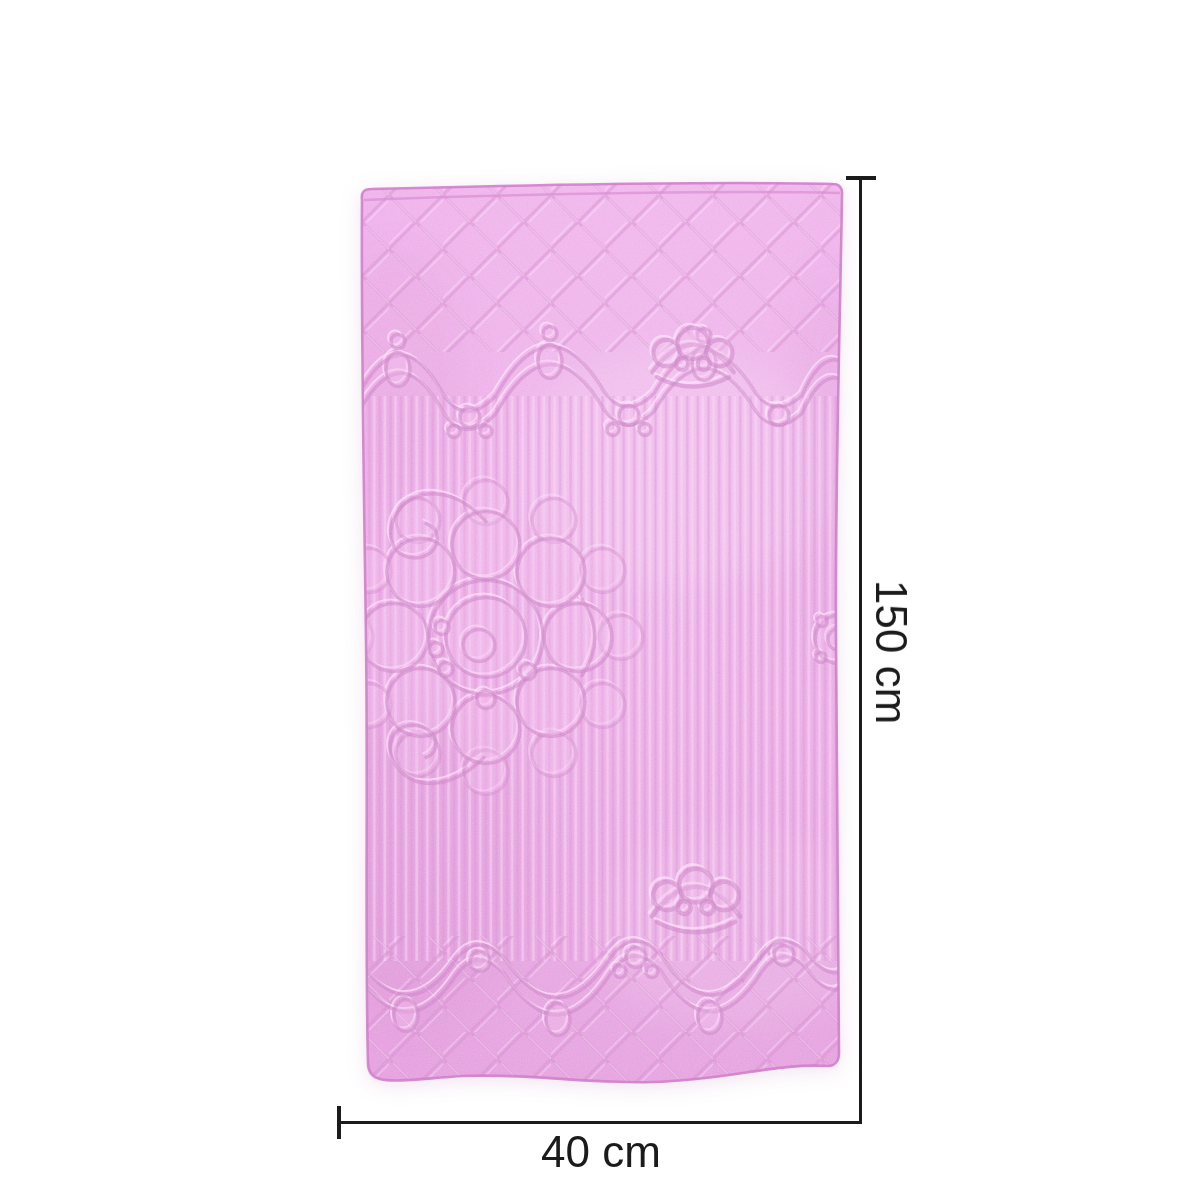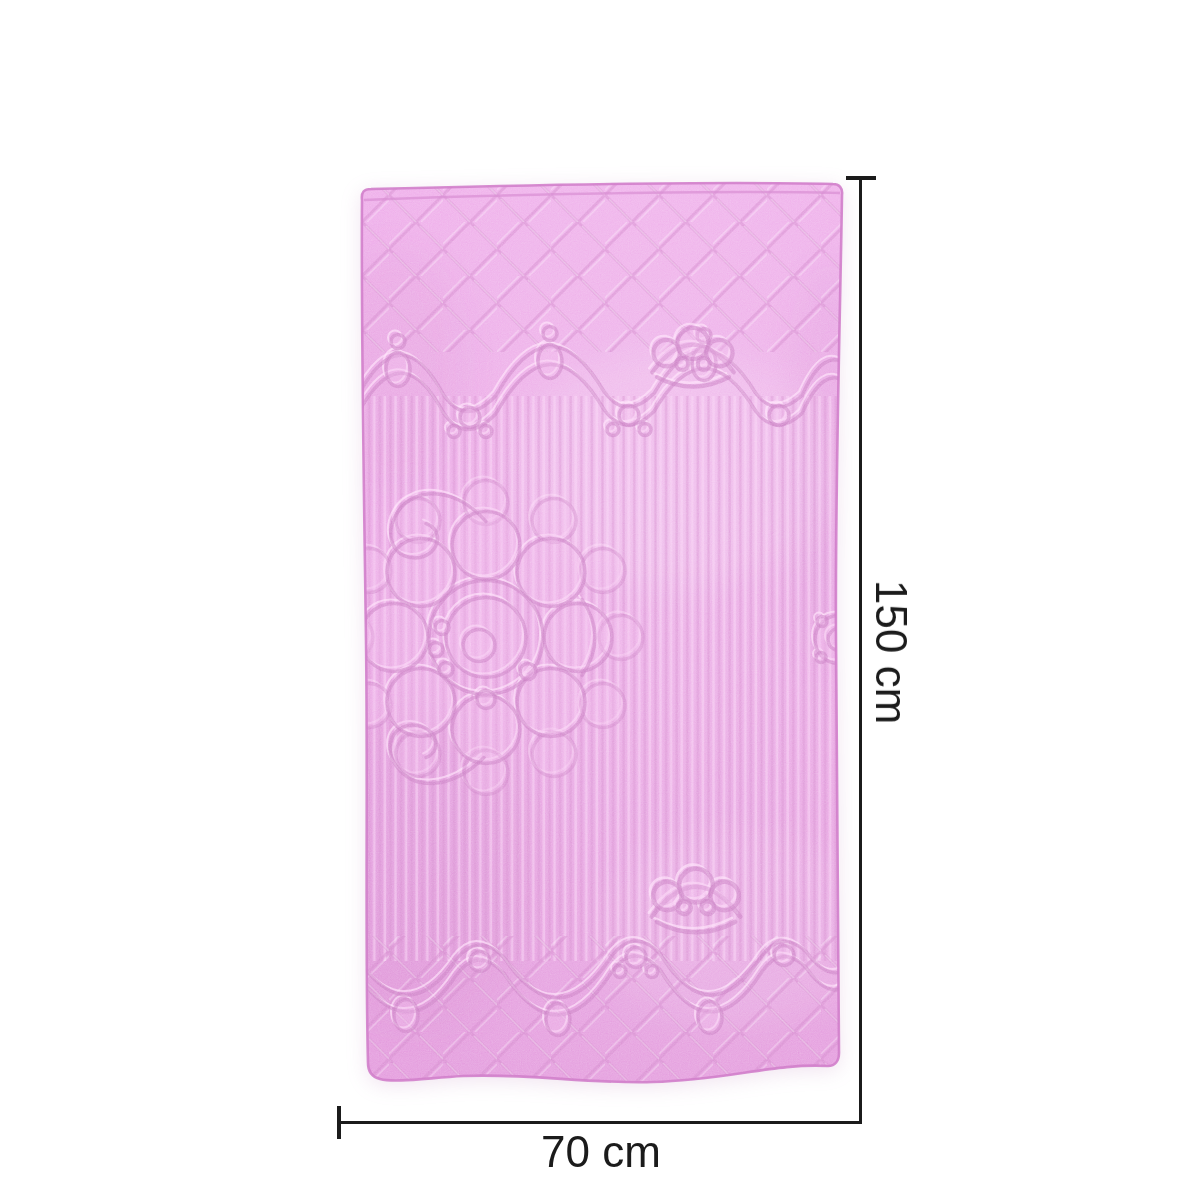--- a/index.html
+++ b/index.html
@@ -202,15 +202,15 @@
 
     <use href="#towelShape" fill="none" stroke="#d27fcb" stroke-width="2.6" stroke-opacity="0.9"></use>
   </svg>
 
   <div class="dim-line" style="left:846px;top:176px;width:30px;height:4px;"></div>
   <div class="dim-line" style="left:859px;top:177px;width:3px;height:947px;"></div>
   <div class="dim-label vertical" style="left:891px;top:652px;">150 cm</div>
 
   <div class="dim-line" style="left:337px;top:1106px;width:4px;height:33px;"></div>
   <div class="dim-line" style="left:338px;top:1121px;width:524px;height:3px;"></div>
-  <div class="dim-label" style="left:601px;top:1152px;">70 cm</div>
+  <div class="dim-label" style="left:601px;top:1152px;">40 cm</div>
 
 </div>
 
 </body></html>

